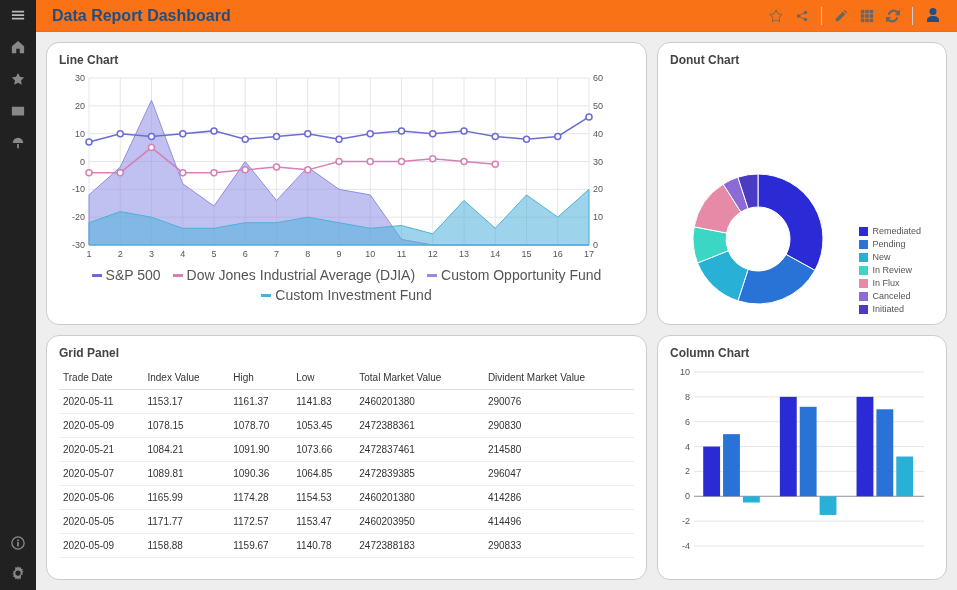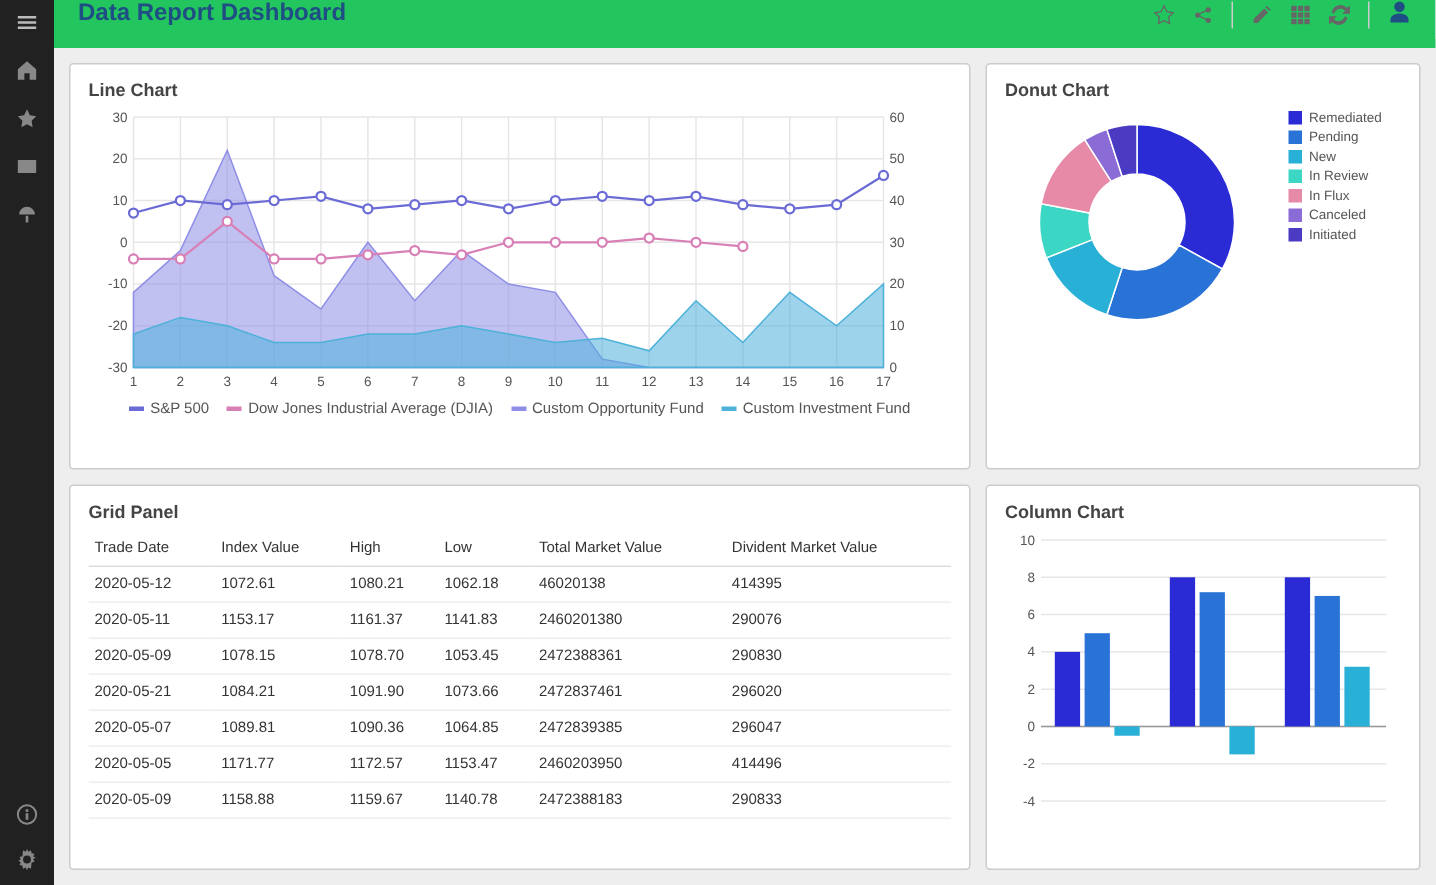--- a/index.html
+++ b/index.html
@@ -3,40 +3,40 @@
 <meta charset="utf-8">
 <style>
 *{box-sizing:border-box;margin:0;padding:0}
 body{font-family:Arial,Helvetica,sans-serif;font-size:11px;background:#eee;color:#333;width:957px;height:590px;overflow:hidden}
 .app{display:flex;width:100%;height:100%}
 .sidebar{width:36px;background:#212121;display:flex;flex-direction:column;align-items:center;padding-top:8px;gap:18px;position:relative}
 .sidebar .bottom{position:absolute;bottom:10px;display:flex;flex-direction:column;gap:16px;align-items:center}
 .sidebar svg{width:14px;height:14px;fill:#888;cursor:pointer}
 .sidebar .hamburger{fill:#bbb}
 .main{flex:1;display:flex;flex-direction:column}
-.topbar{height:32px;background:#22c55e;display:flex;align-items:flex-start;padding:0 16px;border-bottom:6px solid #22c55e}
+.topbar{height:32px;background:#f97316;display:flex;align-items:center;padding:0 16px;border-bottom:1px solid #22c55e}
 .topbar h1{font-size:16px;font-weight:bold;color:#1f4e84}
 .topbar .spacer{flex:1}
 .topbar .actions{display:flex;align-items:center;gap:12px}
 .topbar .actions svg{width:14px;height:14px;fill:#666;cursor:pointer}
 .topbar .divider{width:1px;height:18px;background:#ccc}
 .topbar .user svg{fill:#1f4e84;width:16px;height:16px}
 .content{flex:1;padding:10px;display:grid;grid-template-columns:1fr 290px;grid-template-rows:auto auto;gap:10px;overflow:hidden}
-.panel{background:#fff;border:1px solid #ccc;border-radius:3px;padding:10px 12px;display:flex;flex-direction:column}
+.panel{background:#fff;border:1px solid #ccc;border-radius:13px;padding:10px 12px;display:flex;flex-direction:column}
 .panel-title{font-size:12px;font-weight:bold;margin-bottom:6px;color:#444}
 .line-panel{grid-column:1;grid-row:1}
 .donut-panel{grid-column:2;grid-row:1}
 .grid-panel{grid-column:1;grid-row:2}
 .column-panel{grid-column:2;grid-row:2}
 svg text{font-size:9px;fill:#555}
-.legend{display:flex;flex-wrap:wrap;justify-content:center;gap:4px 12px;font-size:10px;margin-top:4px;color:#555}
+.legend{display:flex;flex-wrap:wrap;justify-content:center;gap:4px 12px;font-size:14px;margin-top:4px;color:#555}
 .legend-item{display:flex;align-items:center;gap:4px}
 .legend-sw{width:10px;height:10px;border-radius:2px}
 .legend-line .legend-sw{height:3px;border-radius:0}
-.donut-body{display:flex;align-items:flex-start;justify-content:space-around;flex:1}
+.donut-body{display:flex;align-items:flex-end;justify-content:space-around;flex:1}
 .donut-legend{font-size:9px;color:#555;display:flex;flex-direction:column;gap:3px}
 .donut-legend .row{display:flex;align-items:center;gap:5px}
 .donut-legend .sw{width:9px;height:9px}
 table{width:100%;border-collapse:collapse;font-size:10px}
 th{text-align:left;font-weight:normal;padding:6px 4px;border-bottom:1px solid #ddd;vertical-align:bottom}
 td{padding:6px 4px;border-bottom:1px solid #eee}
 .table-wrap{flex:1;overflow:auto;position:relative}
 .table-wrap::-webkit-scrollbar{width:7px}
 .table-wrap::-webkit-scrollbar-thumb{background:#bbb}
 </style>
@@ -280,28 +280,20 @@
                   <th>Trade Date</th>
                   <th>Index Value</th>
                   <th>High</th>
                   <th>Low</th>
                   <th>Total Market Value</th>
                   <th>Divident Market Value</th>
                 </tr>
               </thead>
             <tbody id="grid-body">
                 <tr>
-                  <td>2020-05-12</td>
-                  <td>1072.61</td>
-                  <td>1080.21</td>
-                  <td>1062.18</td>
-                  <td>46020138</td>
-                  <td>414395</td>
-                </tr>
-                <tr>
                   <td>2020-05-11</td>
                   <td>1153.17</td>
                   <td>1161.37</td>
                   <td>1141.83</td>
                   <td>2460201380</td>
                   <td>290076</td>
                 </tr>
                 <tr>
                   <td>2020-05-09</td>
                   <td>1078.15</td>
@@ -309,29 +301,37 @@
                   <td>1053.45</td>
                   <td>2472388361</td>
                   <td>290830</td>
                 </tr>
                 <tr>
                   <td>2020-05-21</td>
                   <td>1084.21</td>
                   <td>1091.90</td>
                   <td>1073.66</td>
                   <td>2472837461</td>
-                  <td>296020</td>
+                  <td>214580</td>
                 </tr>
                 <tr>
                   <td>2020-05-07</td>
                   <td>1089.81</td>
                   <td>1090.36</td>
                   <td>1064.85</td>
                   <td>2472839385</td>
                   <td>296047</td>
+                </tr>
+                <tr>
+                  <td>2020-05-06</td>
+                  <td>1165.99</td>
+                  <td>1174.28</td>
+                  <td>1154.53</td>
+                  <td>2460201380</td>
+                  <td>414286</td>
                 </tr>
                 <tr>
                   <td>2020-05-05</td>
                   <td>1171.77</td>
                   <td>1172.57</td>
                   <td>1153.47</td>
                   <td>2460203950</td>
                   <td>414496</td>
                 </tr>
                 <tr>

